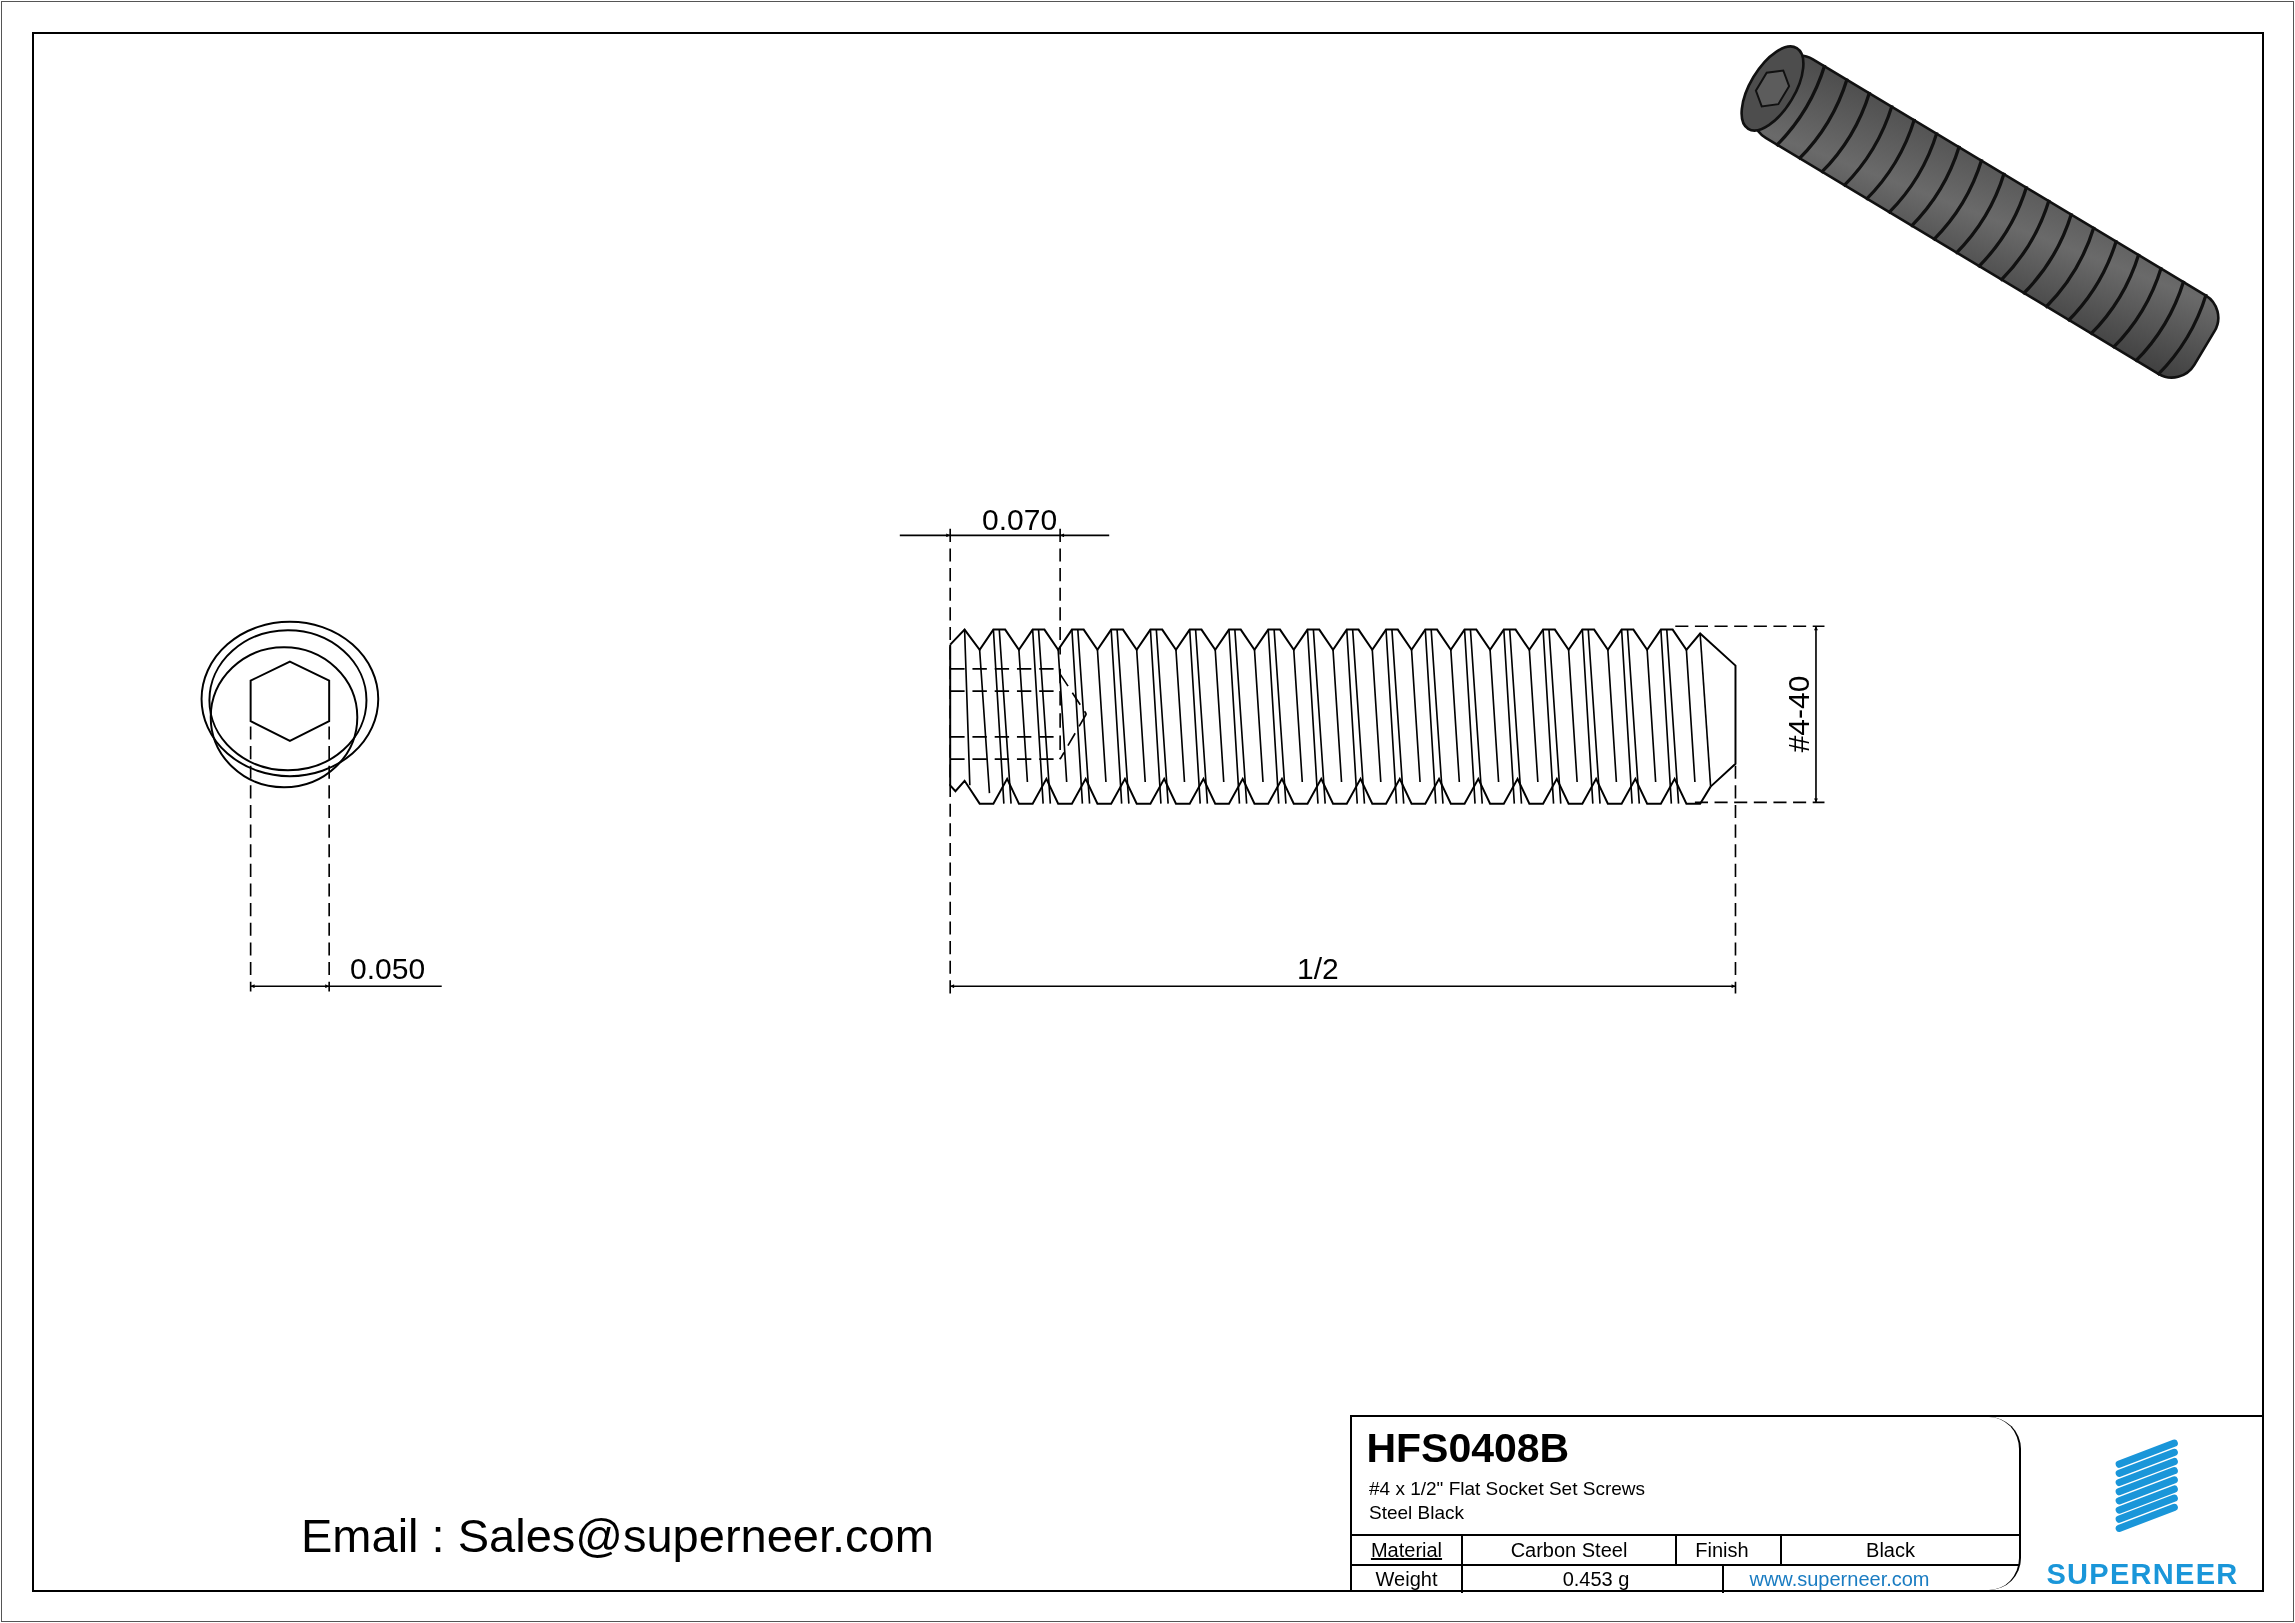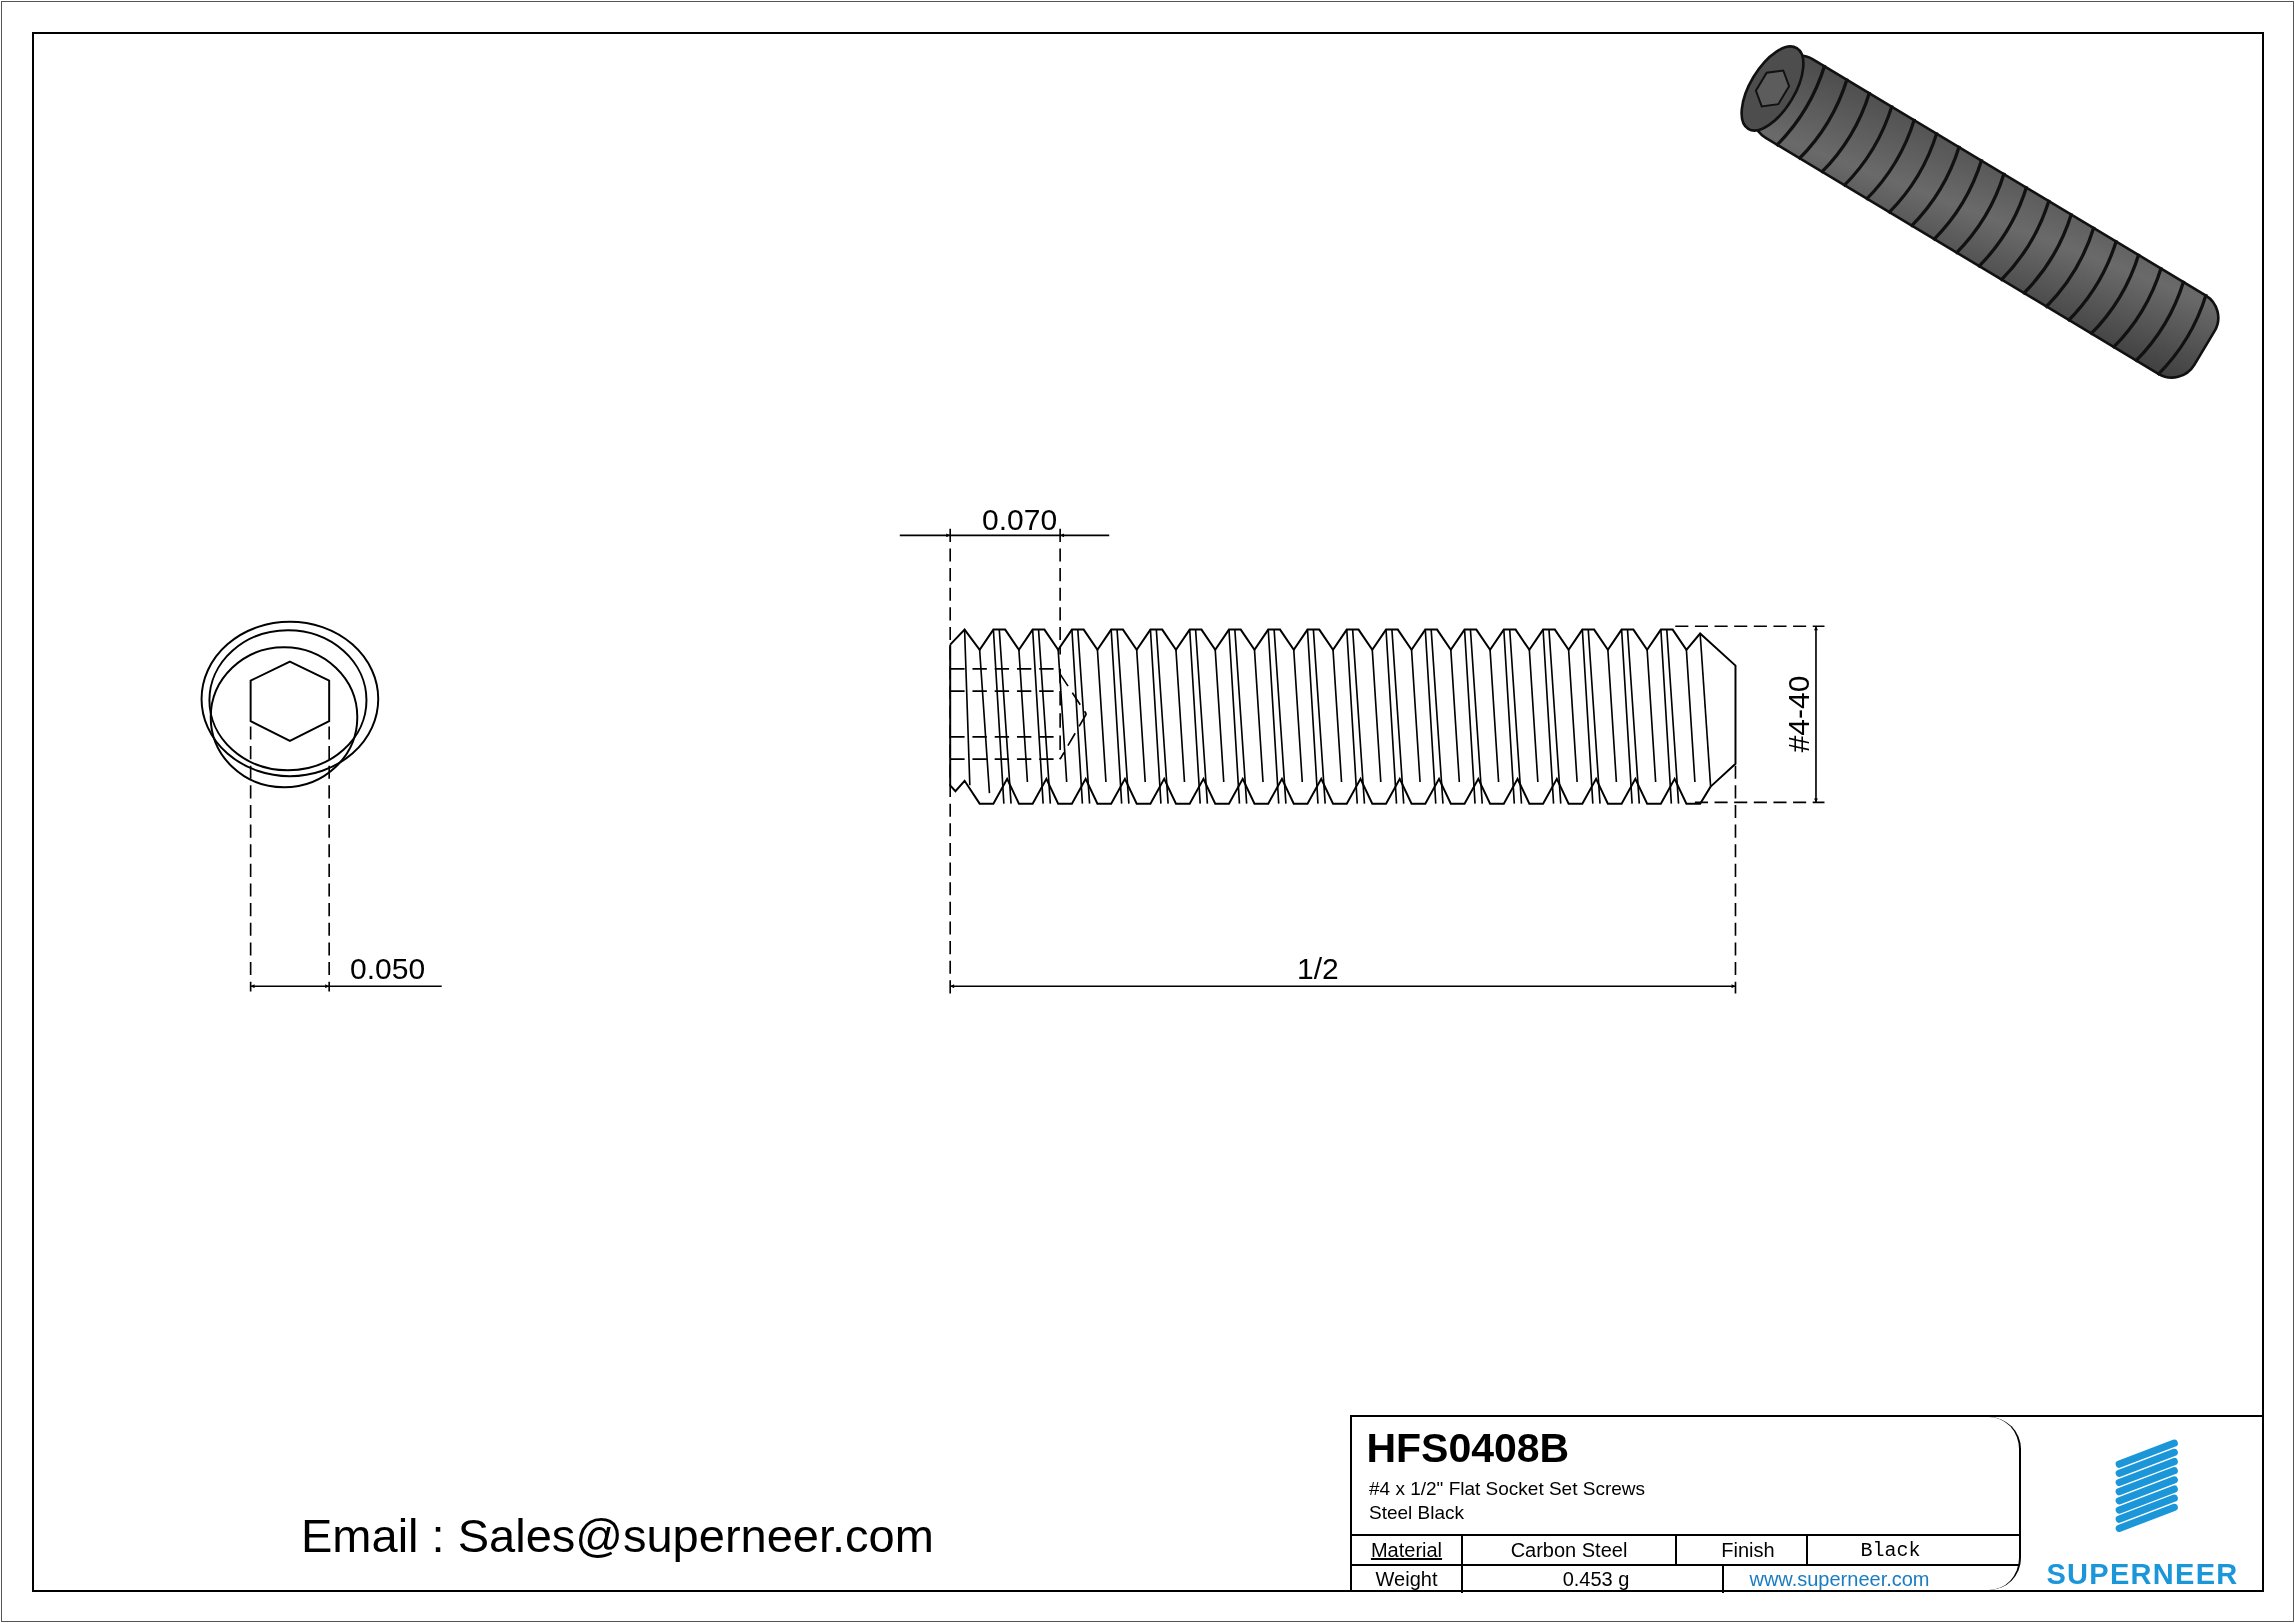--- a/index.html
+++ b/index.html
@@ -137,22 +137,22 @@
 <div class="tb">
   <div class="tb-main">
     <div class="tb-title">HFS0408B</div>
     <div class="tb-desc">
       <div>#4 x 1/2" Flat Socket Set Screws</div>
       <div>Steel Black</div>
     </div>
     <div class="tb-row" style="top:117px;height:30px;">
       <div class="tb-cell b" style="left:0;width:111px;text-decoration:underline;">Material</div>
       <div class="tb-cell b" style="left:111px;width:214px;">Carbon Steel</div>
-      <div class="tb-cell b" style="left:338px;width:118px;">Finish</div>
-      <div class="tb-cell" style="left:427px;width:223px;font-family:Liberation Mono, monospace;">Black</div>
+      <div class="tb-cell b" style="left:312px;width:118px;">Finish</div>
+      <div class="tb-cell" style="left:427px;width:223px;">Black</div>
     </div>
     <div class="tb-row" style="top:147px;height:29px;">
       <div class="tb-cell b" style="left:0;width:111px;">Weight</div>
       <div class="tb-cell b" style="left:118px;width:254px;">0.453 g</div>
       <div class="tb-cell url" style="left:325px;width:325px;">www.superneer.com</div>
     </div>
   </div>
   <div class="tb-logo">
     <svg width="243" height="131" viewBox="0 0 371 200" style="position:absolute;left:0;top:0;">
       <g stroke="#1a96d9" stroke-width="11" stroke-linecap="round">

